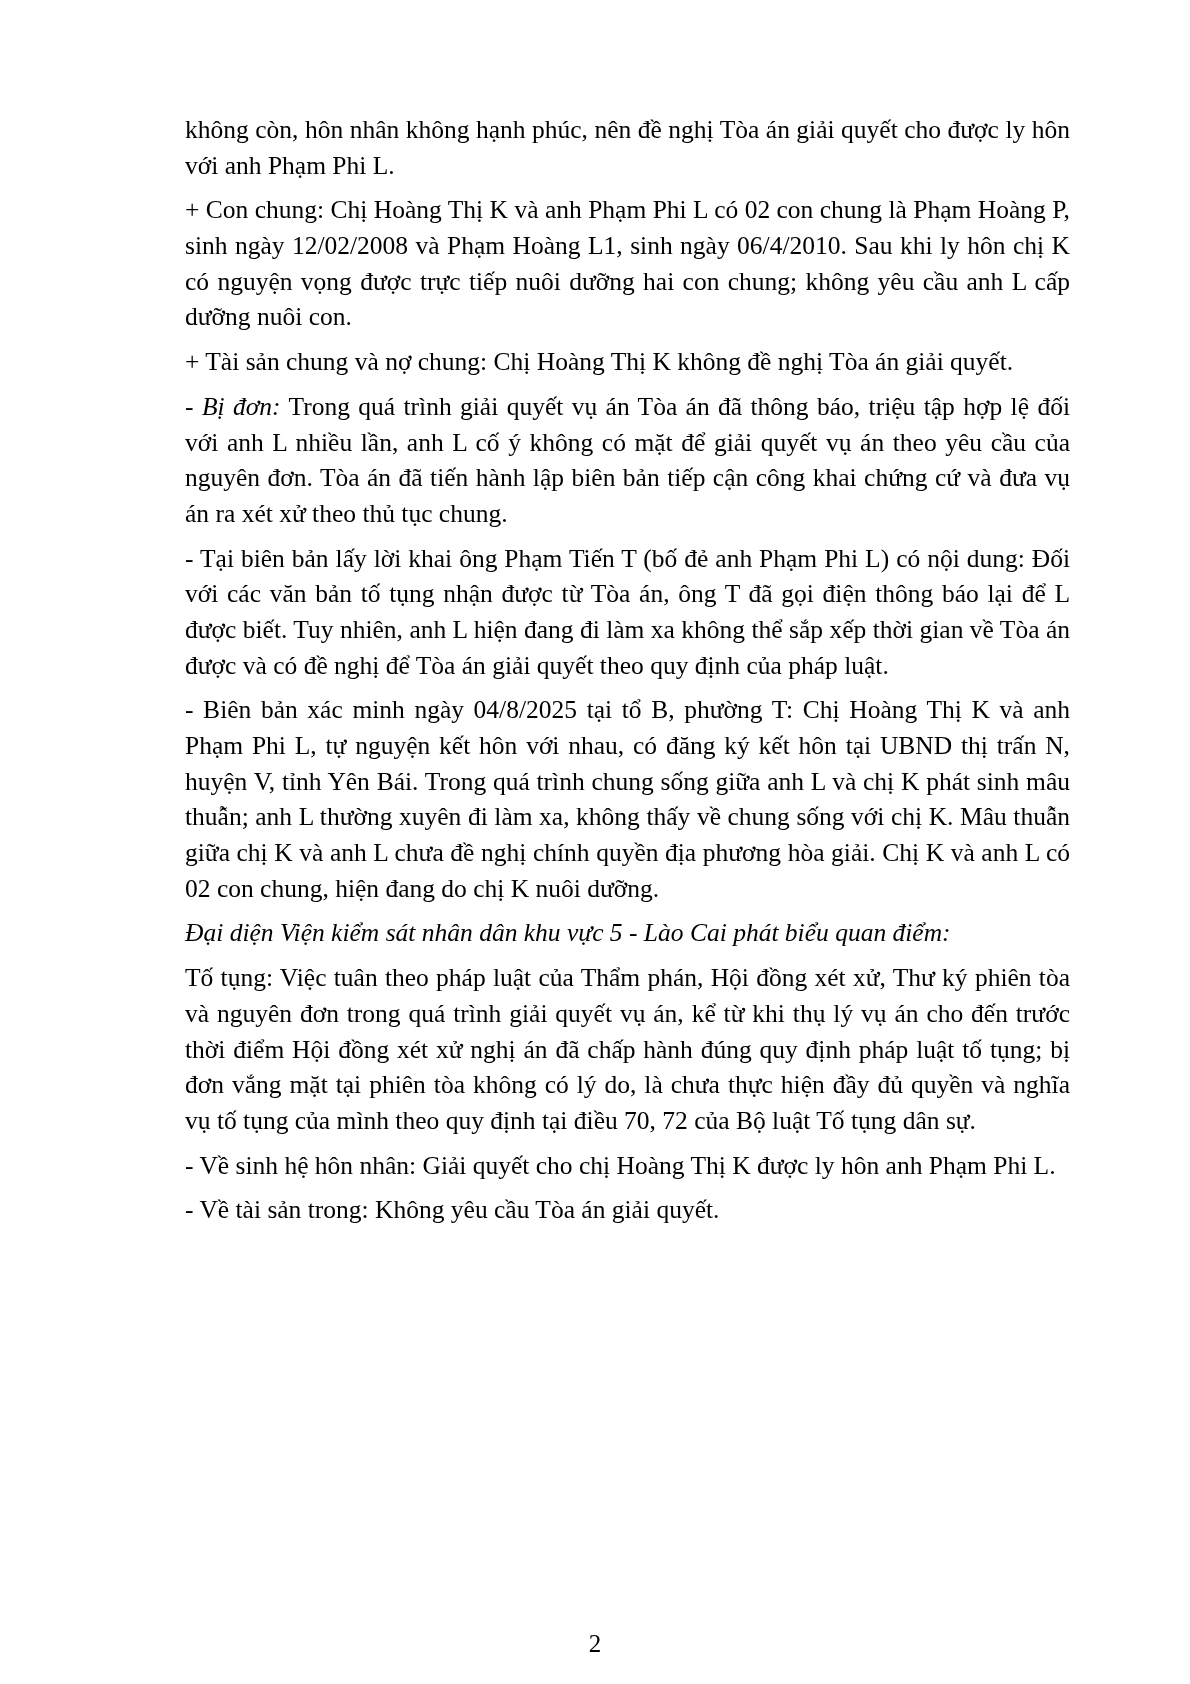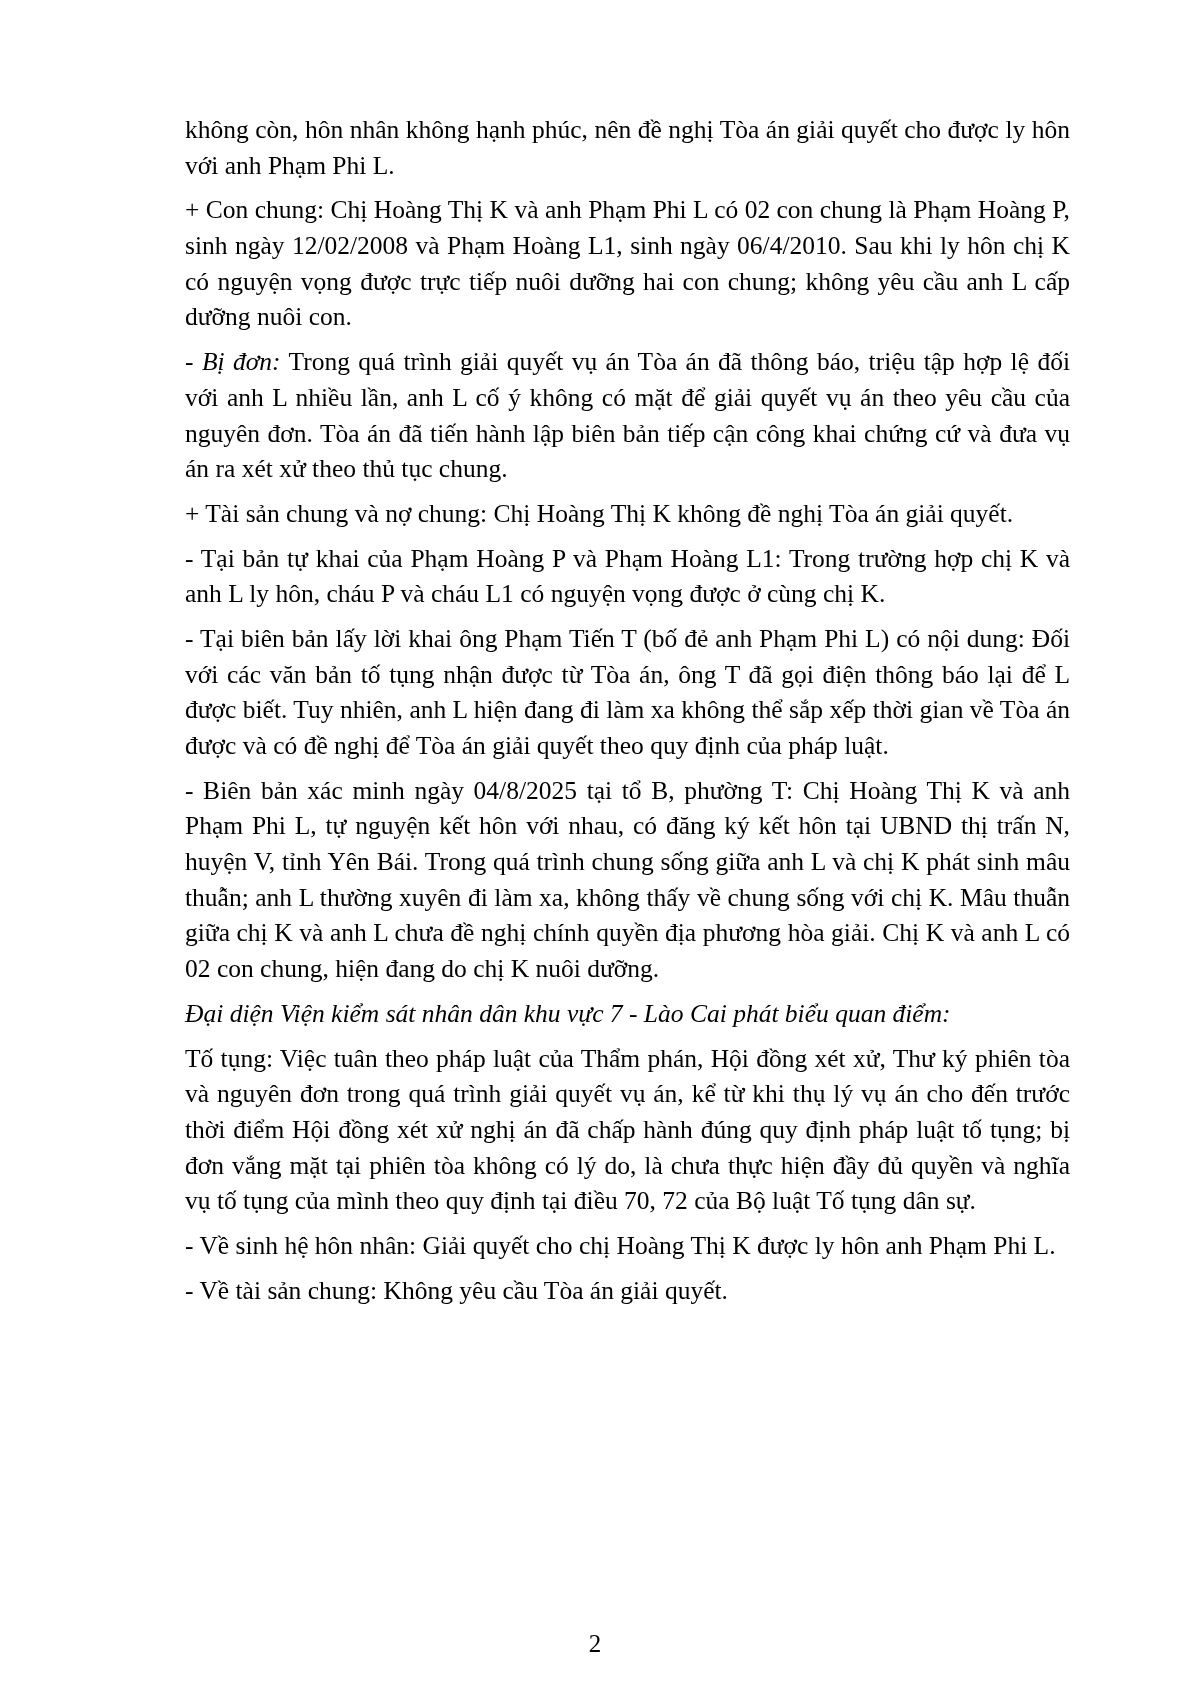--- a/index.html
+++ b/index.html
@@ -60,37 +60,36 @@
 <body>
 
 <div class="page">
 
   <div class="body-text">
 
     <p class="para no-indent">không còn, hôn nhân không hạnh phúc, nên đề nghị Tòa án giải quyết cho được ly hôn với anh Phạm Phi L.</p>
 
     <p class="para gap">+ Con chung: Chị Hoàng Thị K và anh Phạm Phi L có 02 con chung là Phạm Hoàng P, sinh ngày 12/02/2008 và Phạm Hoàng L1, sinh ngày 06/4/2010. Sau khi ly hôn chị K có nguyện vọng được trực tiếp nuôi dưỡng hai con chung; không yêu cầu anh L cấp dưỡng nuôi con.</p>
 
+    <p class="para gap">+ Tài sản chung và nợ chung: Chị Hoàng Thị K không đề nghị Tòa án giải quyết.</p>
+
     <p class="para gap"><span class="it">- Bị đơn:</span><span> Trong quá trình giải quyết vụ án Tòa án đã thông báo, triệu tập hợp lệ đối với anh L nhiều lần, anh L cố ý không có mặt để giải quyết vụ án theo yêu cầu của nguyên đơn. Tòa án đã tiến hành lập biên bản tiếp cận công khai chứng cứ và đưa vụ án ra xét xử theo thủ tục chung.</span></p>
 
-    <p class="para gap">+ Tài sản chung và nợ chung: Chị Hoàng Thị K không đề nghị Tòa án giải quyết.</p>
-
-    <p class="para gap">- Tại bản tự khai của Phạm Hoàng P và Phạm Hoàng L1: Trong trường hợp chị K và anh L ly hôn, cháu P và cháu L1 có nguyện vọng được ở cùng chị K.</p>
 
     <p class="para gap">- Tại biên bản lấy lời khai ông Phạm Tiến T (bố đẻ anh Phạm Phi L) có nội dung: Đối với các văn bản tố tụng nhận được từ Tòa án, ông T đã gọi điện thông báo lại để L được biết. Tuy nhiên, anh L hiện đang đi làm xa không thể sắp xếp thời gian về Tòa án được và có đề nghị để Tòa án giải quyết theo quy định của pháp luật.</p>
 
     <p class="para gap">- Biên bản xác minh ngày 04/8/2025 tại tổ B, phường T: Chị Hoàng Thị K và anh Phạm Phi L, tự nguyện kết hôn với nhau, có đăng ký kết hôn tại UBND thị trấn N, huyện V, tỉnh Yên Bái. Trong quá trình chung sống giữa anh L và chị K phát sinh mâu thuẫn; anh L thường xuyên đi làm xa, không thấy về chung sống với chị K. Mâu thuẫn giữa chị K và anh L chưa đề nghị chính quyền địa phương hòa giải. Chị K và anh L có 02 con chung, hiện đang do chị K nuôi dưỡng.</p>
 
-    <p class="para center-italic gap">Đại diện Viện kiểm sát nhân dân khu vực 7 - Lào Cai phát biểu quan điểm:</p>
+    <p class="para center-italic gap">Đại diện Viện kiểm sát nhân dân khu vực 5 - Lào Cai phát biểu quan điểm:</p>
 
     <p class="para gap">Tố tụng: Việc tuân theo pháp luật của Thẩm phán, Hội đồng xét xử, Thư ký phiên tòa và nguyên đơn trong quá trình giải quyết vụ án, kể từ khi thụ lý vụ án cho đến trước thời điểm Hội đồng xét xử nghị án đã chấp hành đúng quy định pháp luật tố tụng; bị đơn vắng mặt tại phiên tòa không có lý do, là chưa thực hiện đầy đủ quyền và nghĩa vụ tố tụng của mình theo quy định tại điều 70, 72 của Bộ luật Tố tụng dân sự.</p>
 
 
     <p class="para gap">- Về sinh hệ hôn nhân: Giải quyết cho chị Hoàng Thị K được ly hôn anh Phạm Phi L.</p>
 
 
-    <p class="para gap">- Về tài sản chung: Không yêu cầu Tòa án giải quyết.</p>
+    <p class="para gap">- Về tài sản trong: Không yêu cầu Tòa án giải quyết.</p>
 
   </div>
 
   <div class="page-number">2</div>
 
 </div>
 
 </body></html>

